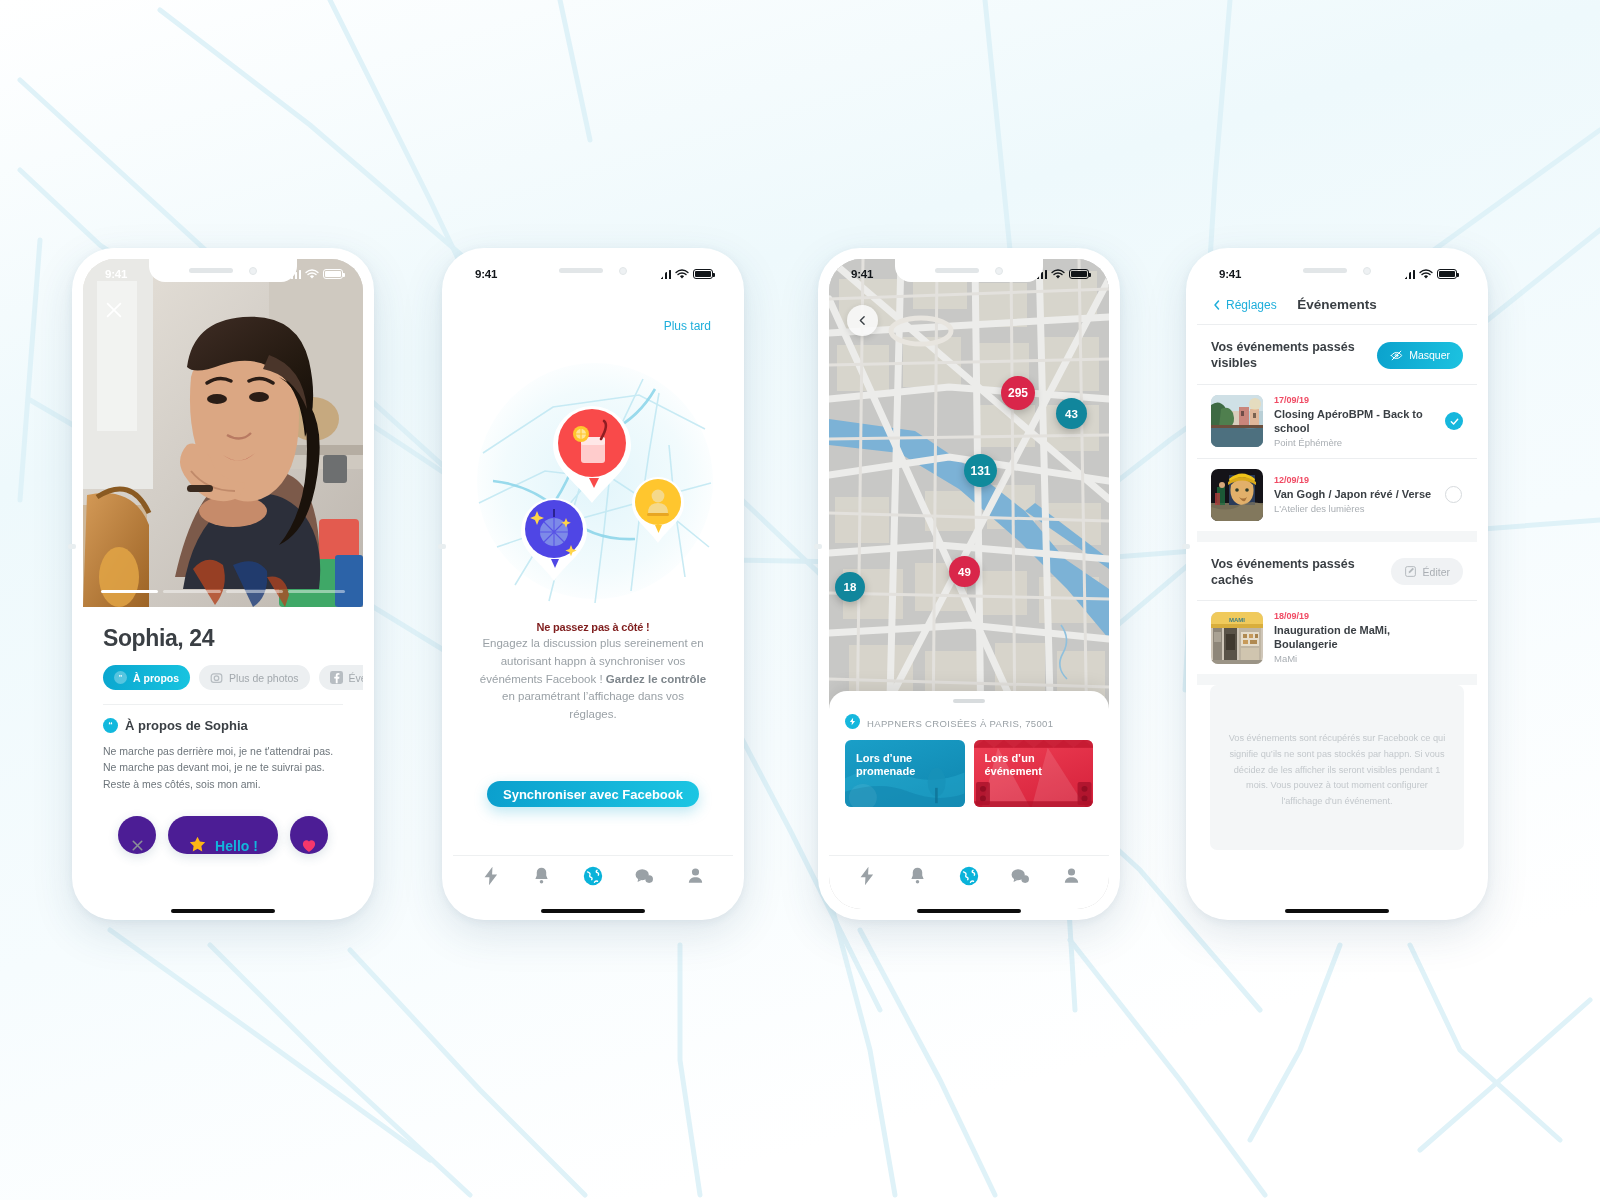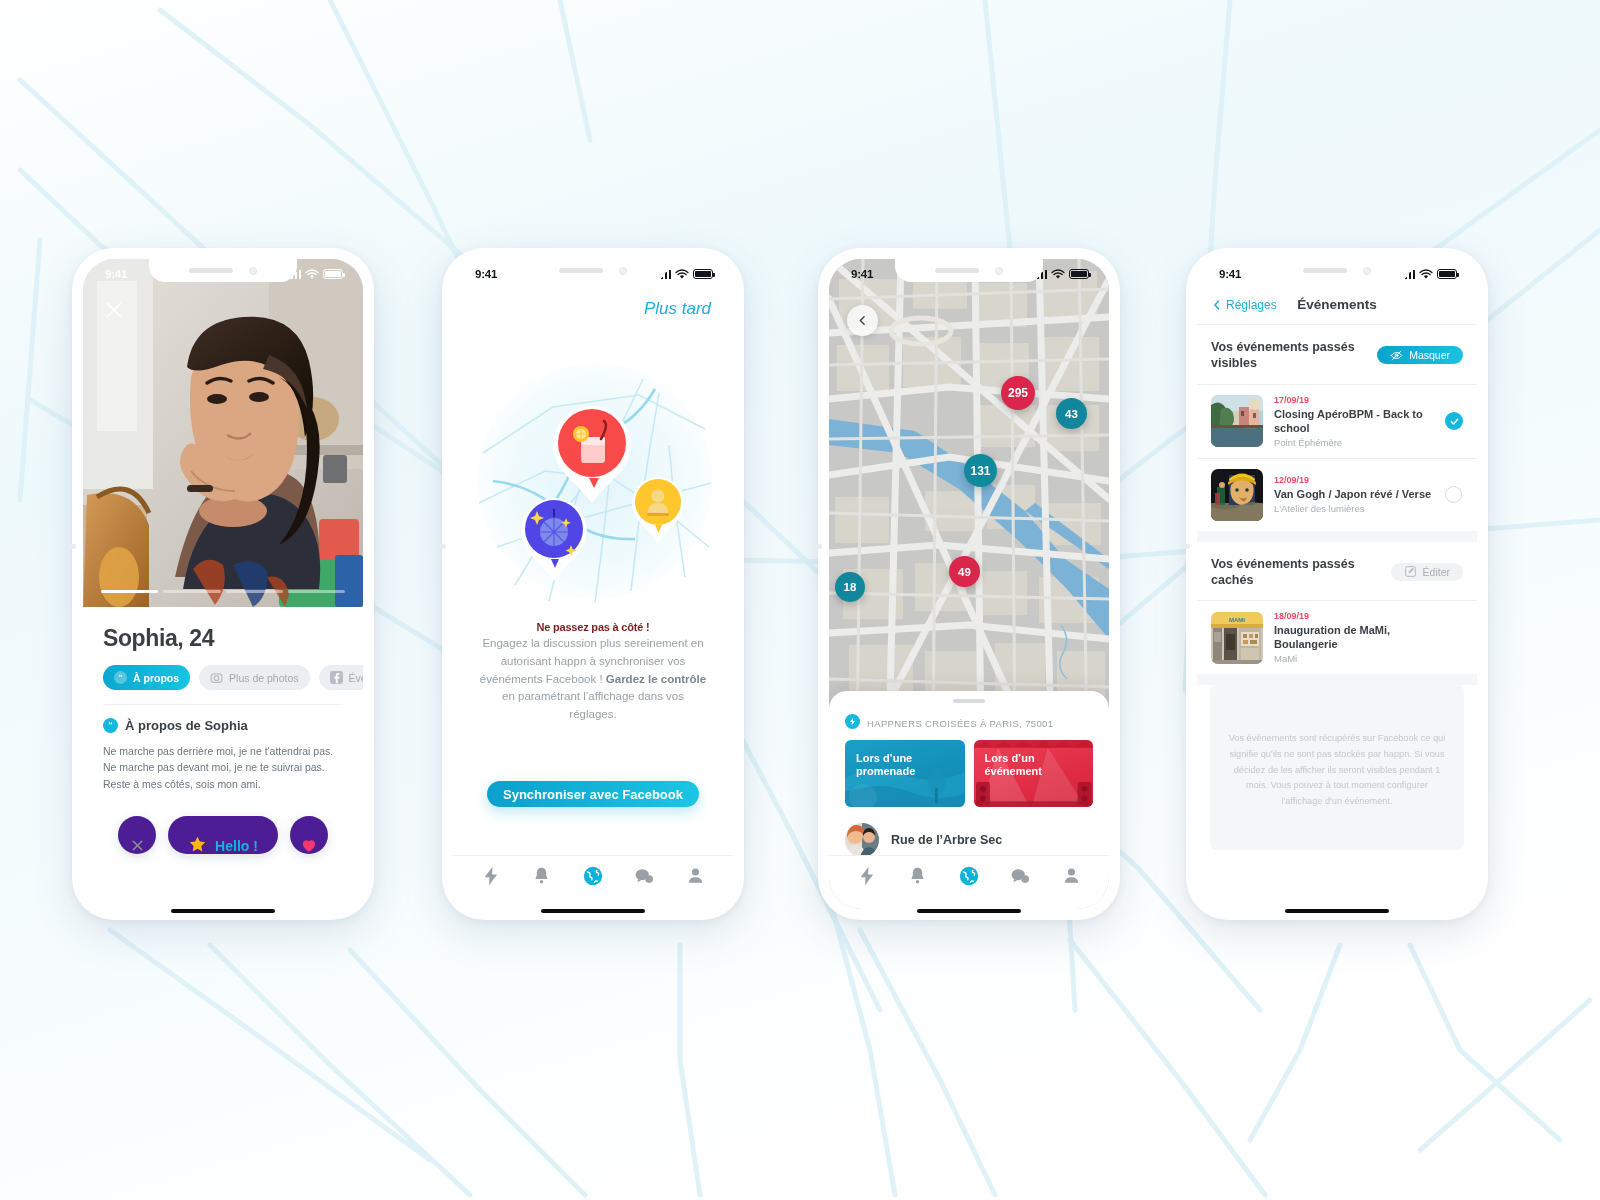--- a/index.html
+++ b/index.html
@@ -107,21 +107,21 @@
   .abtn {
     height: 38px; border-radius: 22px; background: #4c1d95;
     box-shadow: 0 3px 11px rgba(40,80,110,0.16);
     display: flex; align-items: flex-end; justify-content: center;
   }
   .abtn.circle { width: 38px; }
   .abtn.hello { padding: 0 20px; gap: 8px; color: #13b5dc; font-size: 14px; font-weight: bold; }
 
   
   #p2 { left: 442px; top: 248px; }
-  .later { position: absolute; top: 40px; right: 22px; font-size: 17px; color: #1eaedb; z-index: 10; font-style: italic; }
+  .later { position: absolute; top: 60px; right: 22px; font-size: 12px; color: #1eaedb; z-index: 10; }
   .illus { position: absolute; top: 74px; left: 0; right: 0; height: 282px; }
   .p2-text { position: absolute; top: 362px; left: 0; right: 0; padding: 0 26px; text-align: center; }
   .p2-title { font-size: 11px; font-weight: bold; color: #7f1d1d; letter-spacing: -0.2px; }
   .p2-sub { margin-top: 2px; font-size: 11.5px; line-height: 1.55; color: #9aa1a6; }
   .p2-sub b { color: #7e868c; }
   .cta {
     position: absolute; left: 34px; right: 34px; top: 522px; height: 26px;
     border-radius: 24px; background: linear-gradient(100deg,#0b9fcd,#1cc6e3);
     color: #fff; font-size: 13px; font-weight: bold;
     display: flex; align-items: center; justify-content: center;
@@ -189,21 +189,21 @@
     position: absolute; left: 0; right: 0; text-align: center;
     font-size: 13.5px; font-weight: bold; color: #3a3f44; pointer-events: none;
   }
   .p4-body { position: absolute; top: 66px; left: 0; right: 0; bottom: 0; overflow: hidden; background: #fff; }
   .sect-head {
     display: flex; align-items: center; justify-content: space-between;
     padding: 14px 14px 12px 14px; gap: 8px;
   }
   .sect-title { font-size: 12.5px; font-weight: bold; color: #3a3f44; line-height: 1.3; max-width: 150px; }
   .pillbtn {
-    display: flex; align-items: center; gap: 6px; height: 18px; padding: 0 13px;
+    display: flex; align-items: center; gap: 6px; height: 27px; padding: 0 13px;
     border-radius: 15px; font-size: 10.5px; white-space: nowrap;
   }
   .pillbtn.primary { background: linear-gradient(100deg,#0ba2cd,#1cc2e0); color: #fff; }
   .pillbtn.ghost { background: #f0f2f4; color: #a9aeb3; }
   .evt {
     display: flex; align-items: center; gap: 11px; padding: 10px 14px;
     border-top: 1px solid #eceef0;
   }
   .evt-thumb { width: 52px; height: 52px; border-radius: 7px; overflow: hidden; flex: 0 0 52px; position: relative; }
   .evt-main { flex: 1; min-width: 0; }
@@ -695,35 +695,20 @@
             <rect x="104" y="44" width="14" height="24" rx="2" fill="#a8112a" opacity="0.8"></rect>
             <circle cx="9" cy="51" r="3" fill="#8d0c22" opacity="0.8"></circle>
                 <circle cx="9" cy="61" r="3" fill="#8d0c22" opacity="0.8"></circle>
             <circle cx="111" cy="51" r="3" fill="#8d0c22" opacity="0.8"></circle>
                 <circle cx="111" cy="61" r="3" fill="#8d0c22" opacity="0.8"></circle>
             <rect x="0" y="64" width="120" height="6" fill="#b0122a" opacity="0.75"></rect>
           </svg>
           <span>Lors d’un événement</span>
         </div>
       </div>
-      <div class="mrow">
-        <div class="mavatar">
-          <svg viewBox="0 0 34 34" width="34" height="34">
-            <rect width="34" height="34" fill="#e4ded6"></rect>
-            <rect x="17" y="0" width="17" height="34" fill="#6b7d86"></rect>
-            <circle cx="10" cy="13" r="8" fill="#f0bb8f"></circle>
-            <path d="M2 15 q0 -13 9 -13 q10 0 9 13 q-2 -7 -9 -7 q-7 0 -9 7z" fill="#d2693c"></path>
-            <path d="M0 34 q3 -12 11 -12 q8 0 11 12 z" fill="#e9e4de"></path>
-            <circle cx="24" cy="14" r="6" fill="#e7b694"></circle>
-            <path d="M18 13 q0 -8 6 -8 q6 0 6 8 q-2 -4 -6 -4 q-4 0 -6 4z" fill="#2c2118"></path>
-            <path d="M15 34 q3 -10 9 -10 q6 0 9 10 z" fill="#47606c"></path>
-          </svg>
-        </div>
-        <div class="mrow-label">Rue de l’Arbre Sec</div>
-      </div>
     </div>
 
     <div class="tabbar">
       <div class="tico">
             <svg viewBox="0 0 24 24" width="22" height="22" fill="currentColor">
               <path d="M13.6 2L5 13.4h5.3L9.8 22l8.9-11.6h-5.5z"></path>
             </svg>
           </div>
       <div class="tico">
             <svg viewBox="0 0 24 24" width="21" height="21" fill="currentColor">

